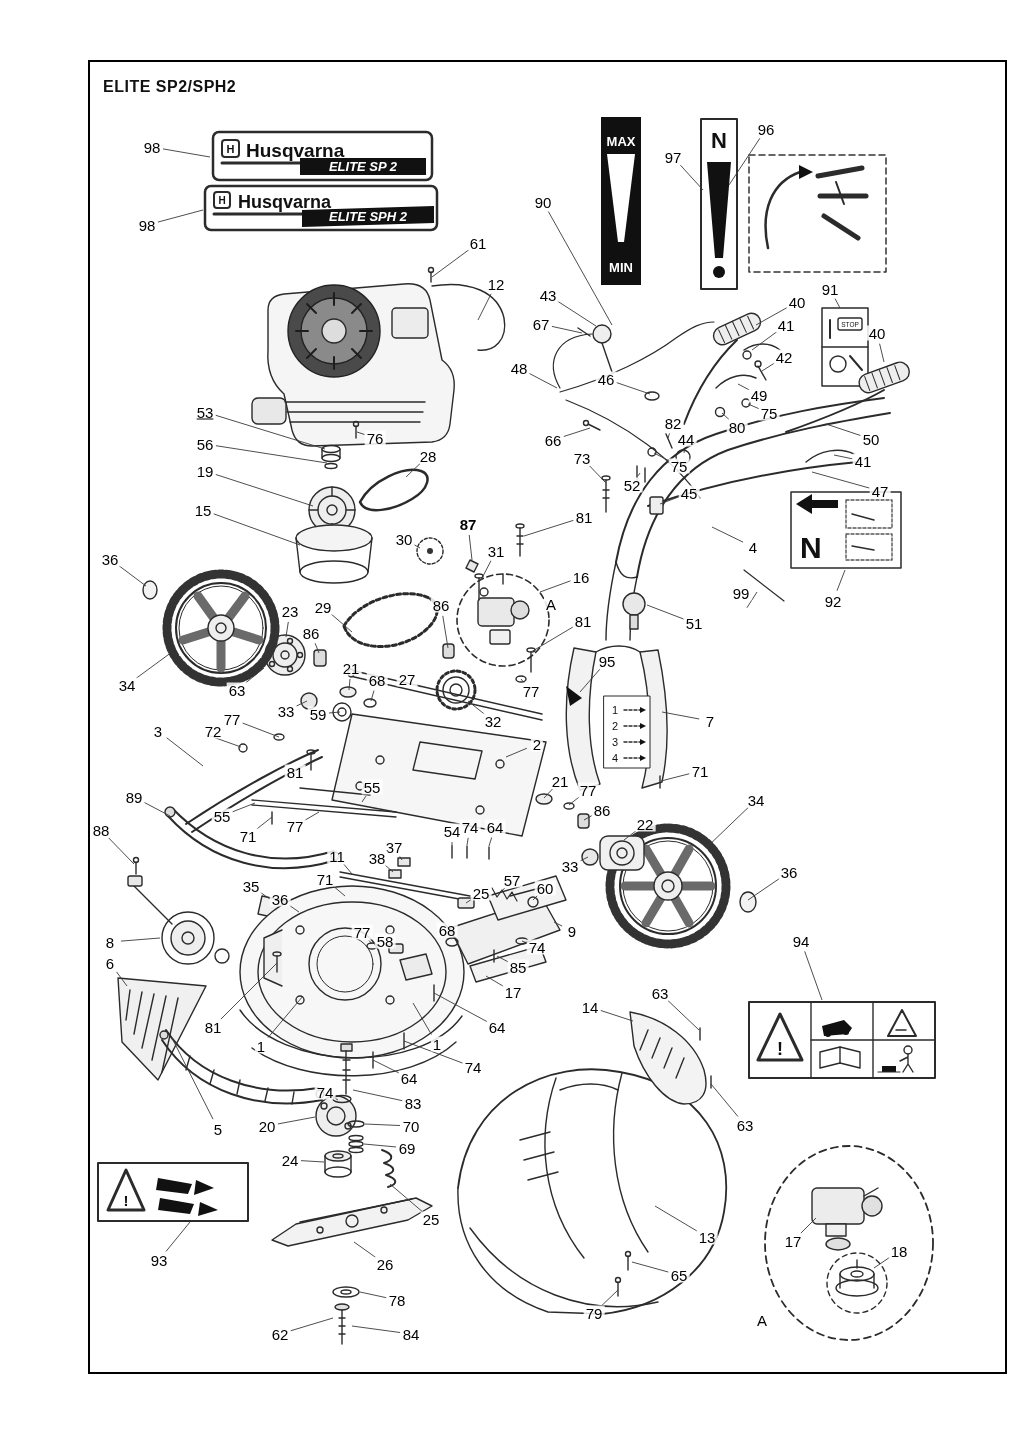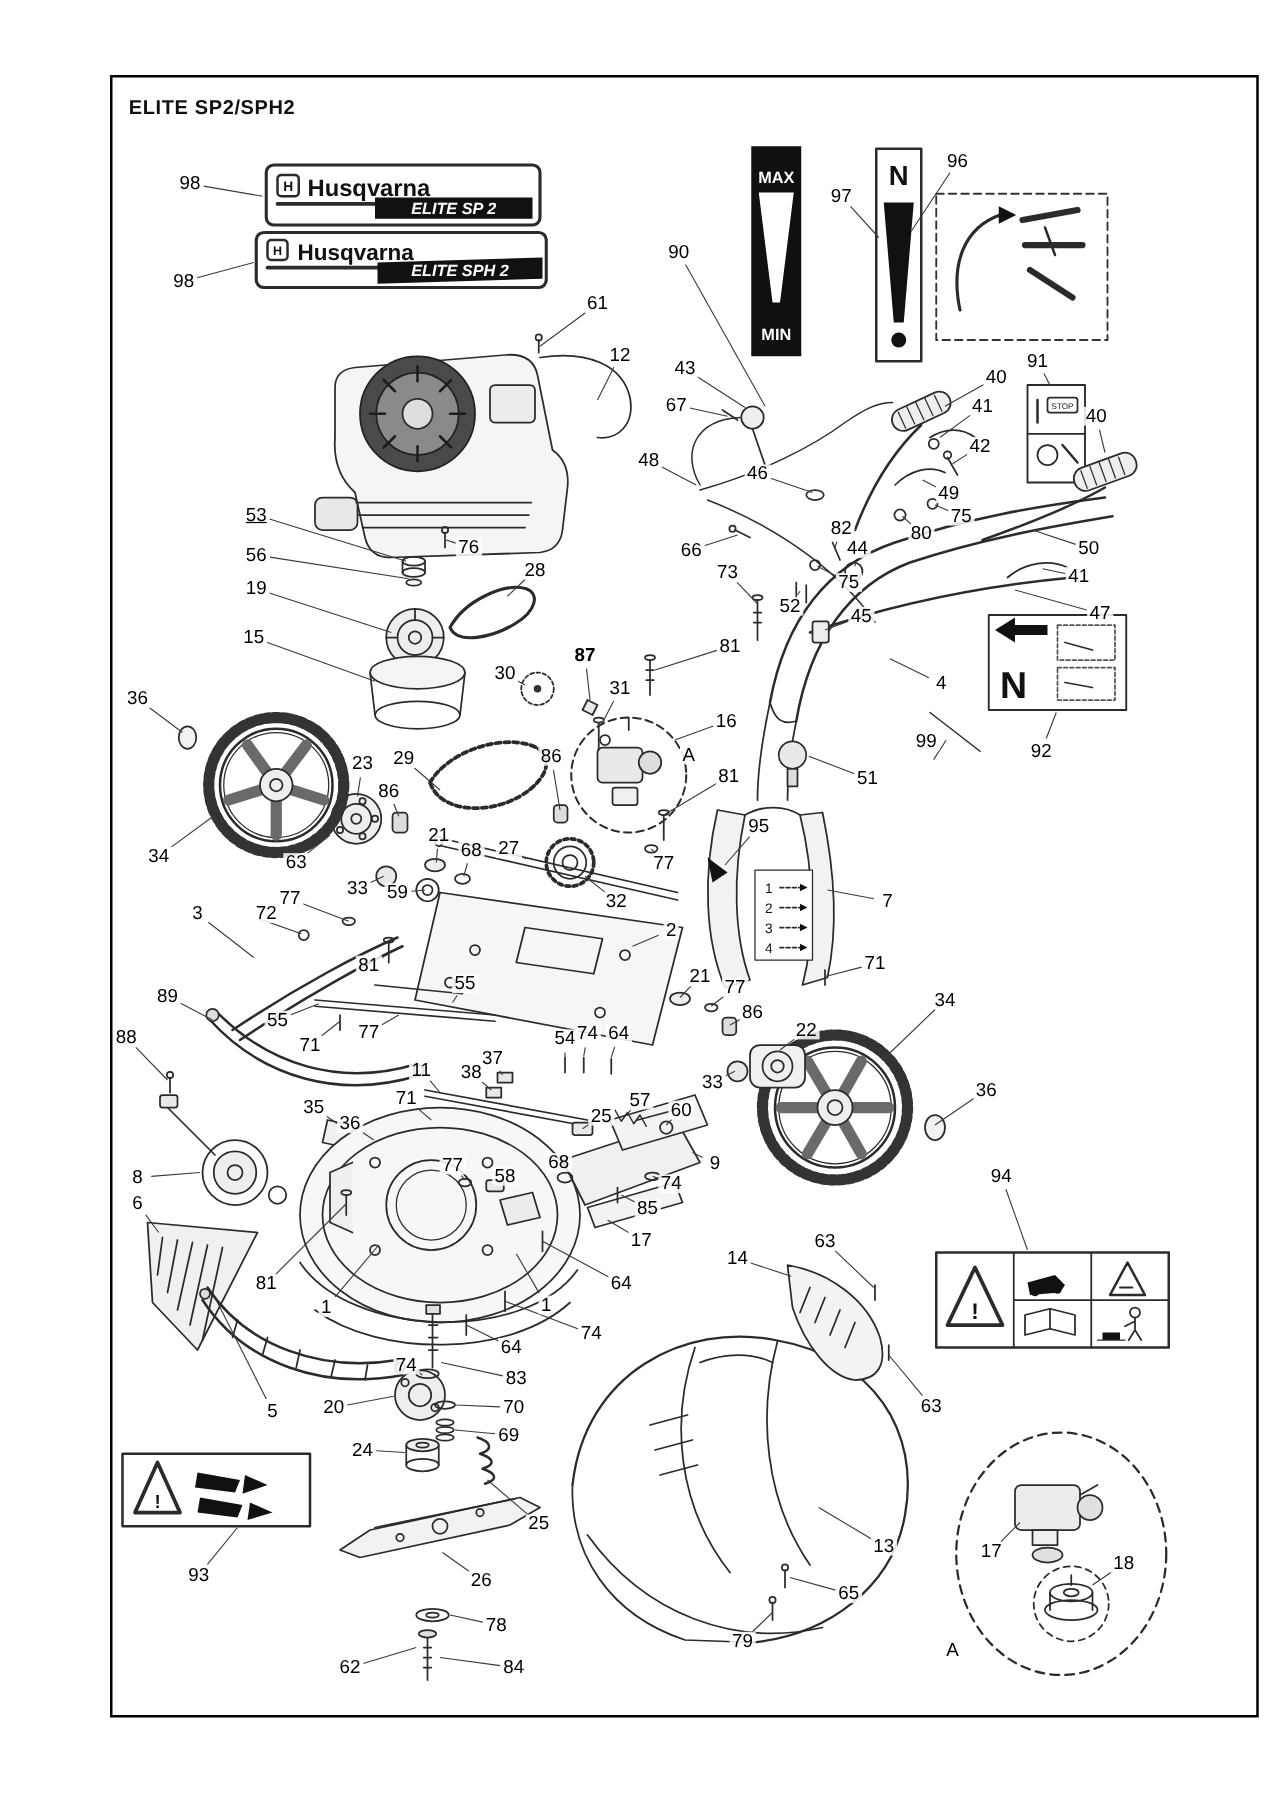--- a/index.html
+++ b/index.html
@@ -702,21 +702,21 @@
       <div class="callout" style="left: 325px; top: 879px;">71</div>
       <div class="callout" style="left: 570px; top: 866px;">33</div>
       <div class="callout" style="left: 251px; top: 886px;">35</div>
       <div class="callout" style="left: 280px; top: 899px;">36</div>
       <div class="callout" style="left: 481px; top: 893px;">25</div>
       <div class="callout" style="left: 512px; top: 880px;">57</div>
       <div class="callout" style="left: 545px; top: 888px;">60</div>
       <div class="callout" style="left: 789px; top: 872px;">36</div>
       <div class="callout" style="left: 110px; top: 942px;">8</div>
       <div class="callout" style="left: 362px; top: 932px;">77</div>
-      <div class="callout" style="left: 404px; top: 941px; text-align: right;">58</div>
+      <div class="callout" style="left: 385px; top: 941px; text-align: right;">58</div>
       <div class="callout" style="left: 447px; top: 930px;">68</div>
       <div class="callout" style="left: 537px; top: 947px;">74</div>
       <div class="callout" style="left: 572px; top: 931px;">9</div>
       <div class="callout" style="left: 110px; top: 963px;">6</div>
       <div class="callout" style="left: 518px; top: 967px;">85</div>
       <div class="callout" style="left: 801px; top: 941px;">94</div>
       <div class="callout" style="left: 513px; top: 992px;">17</div>
       <div class="callout" style="left: 213px; top: 1027px;">81</div>
       <div class="callout" style="left: 261px; top: 1046px;">1</div>
       <div class="callout" style="left: 497px; top: 1027px;">64</div>

